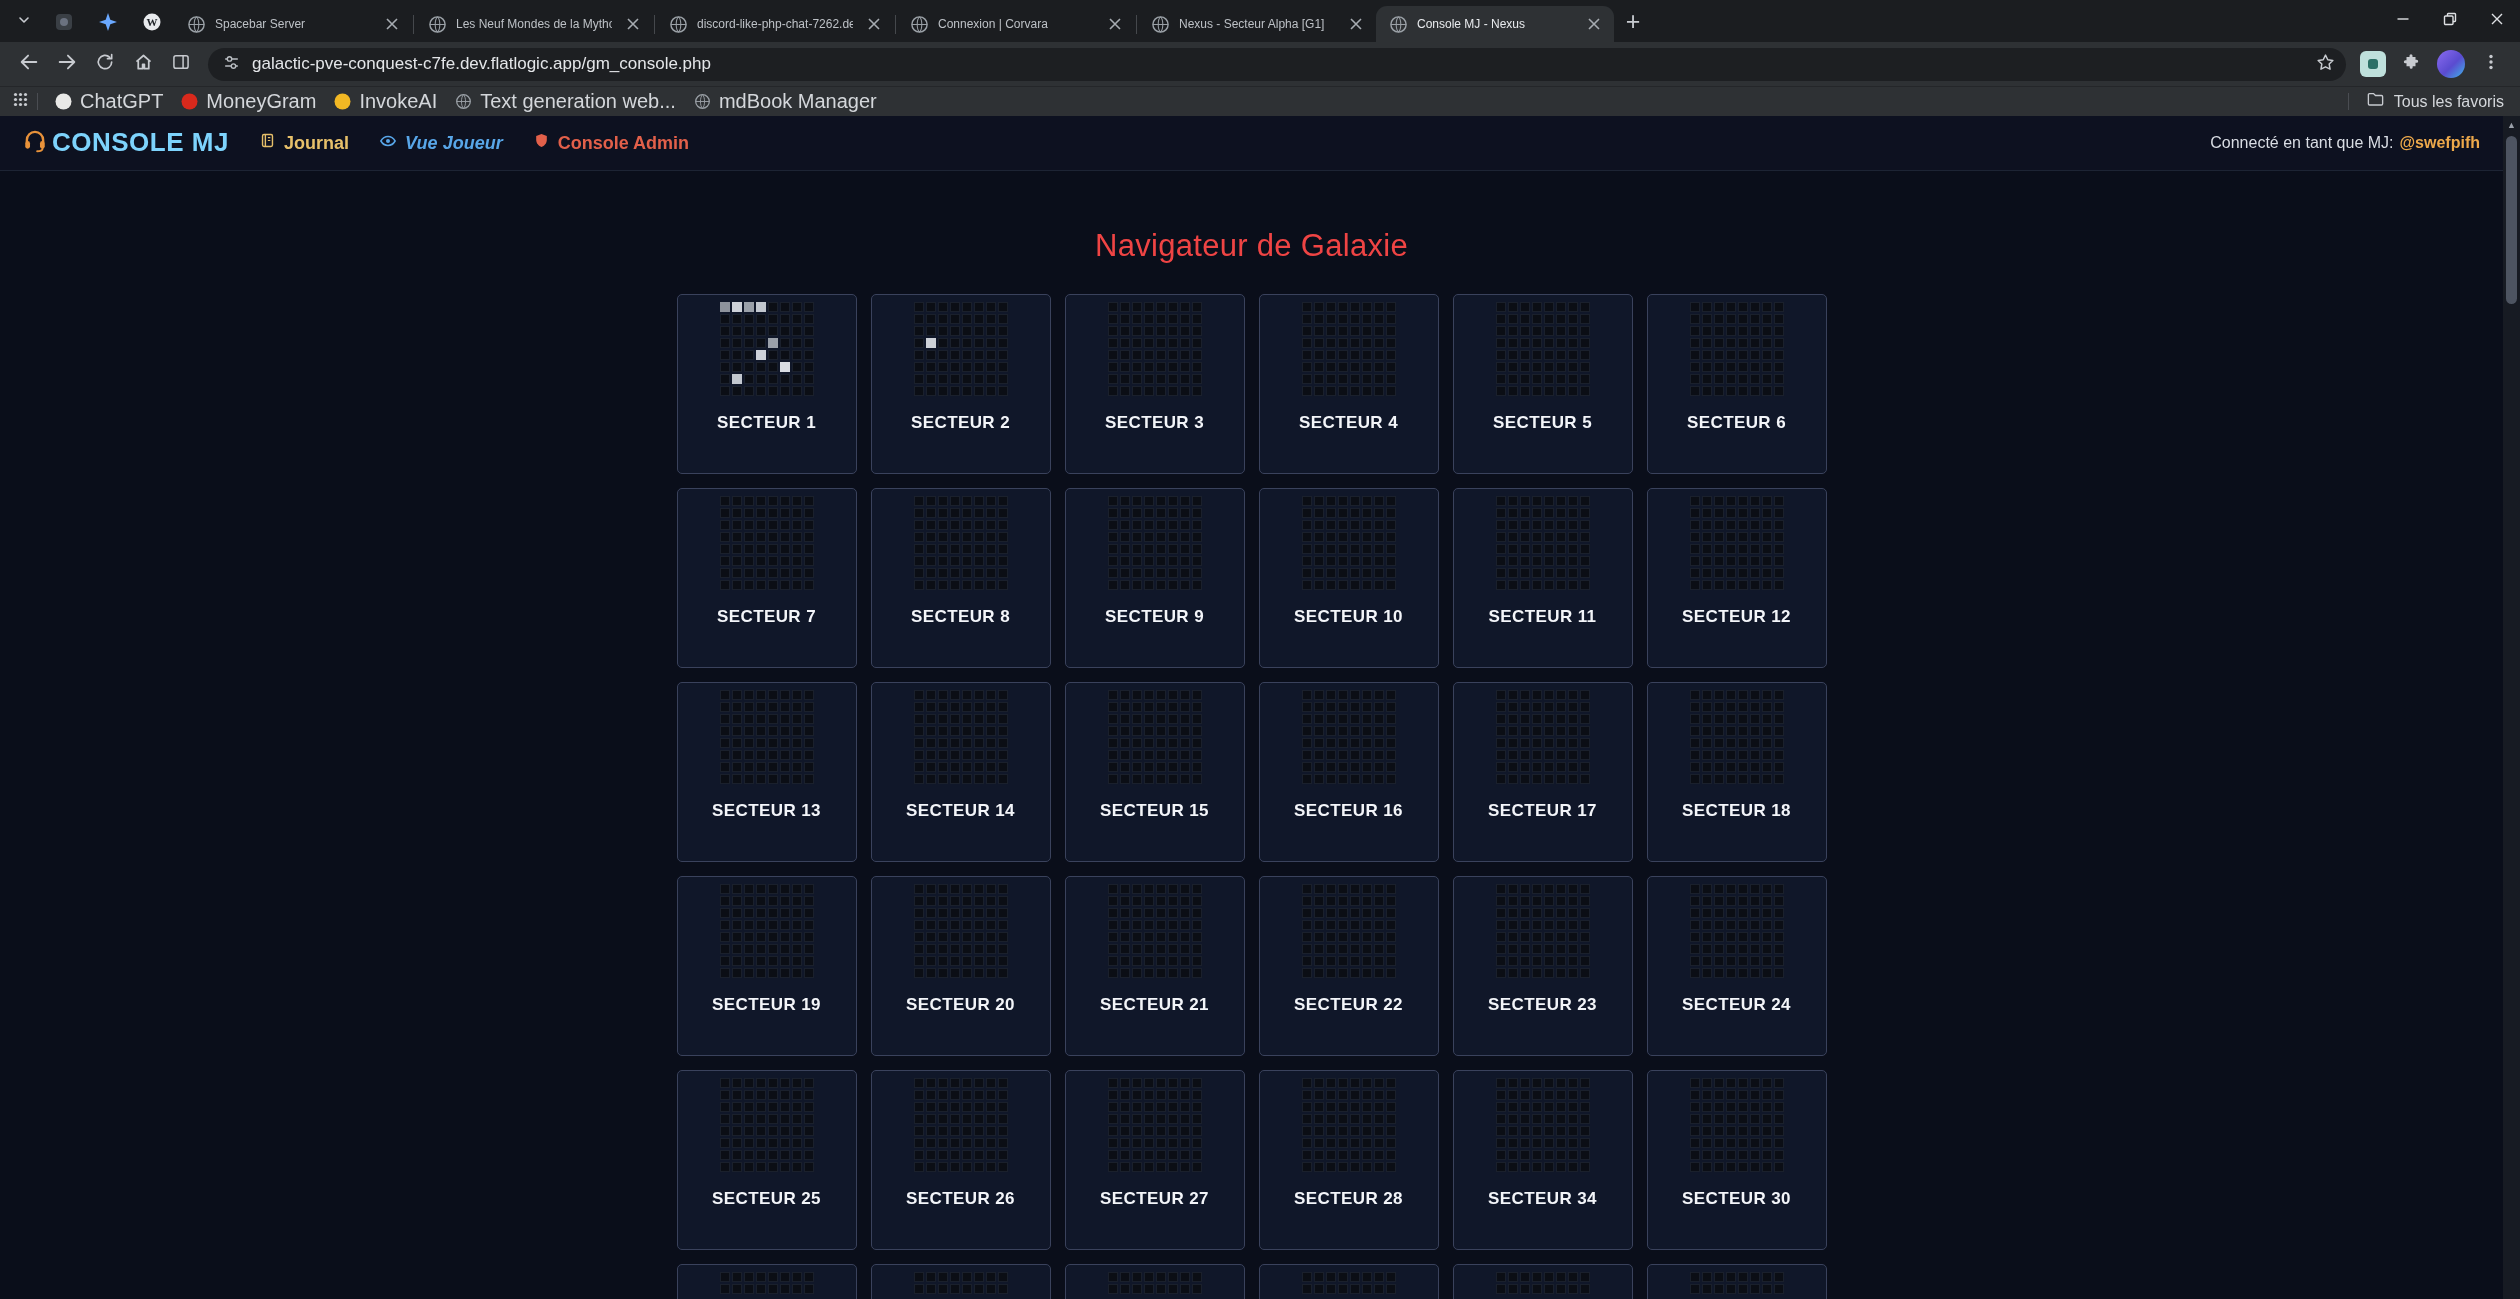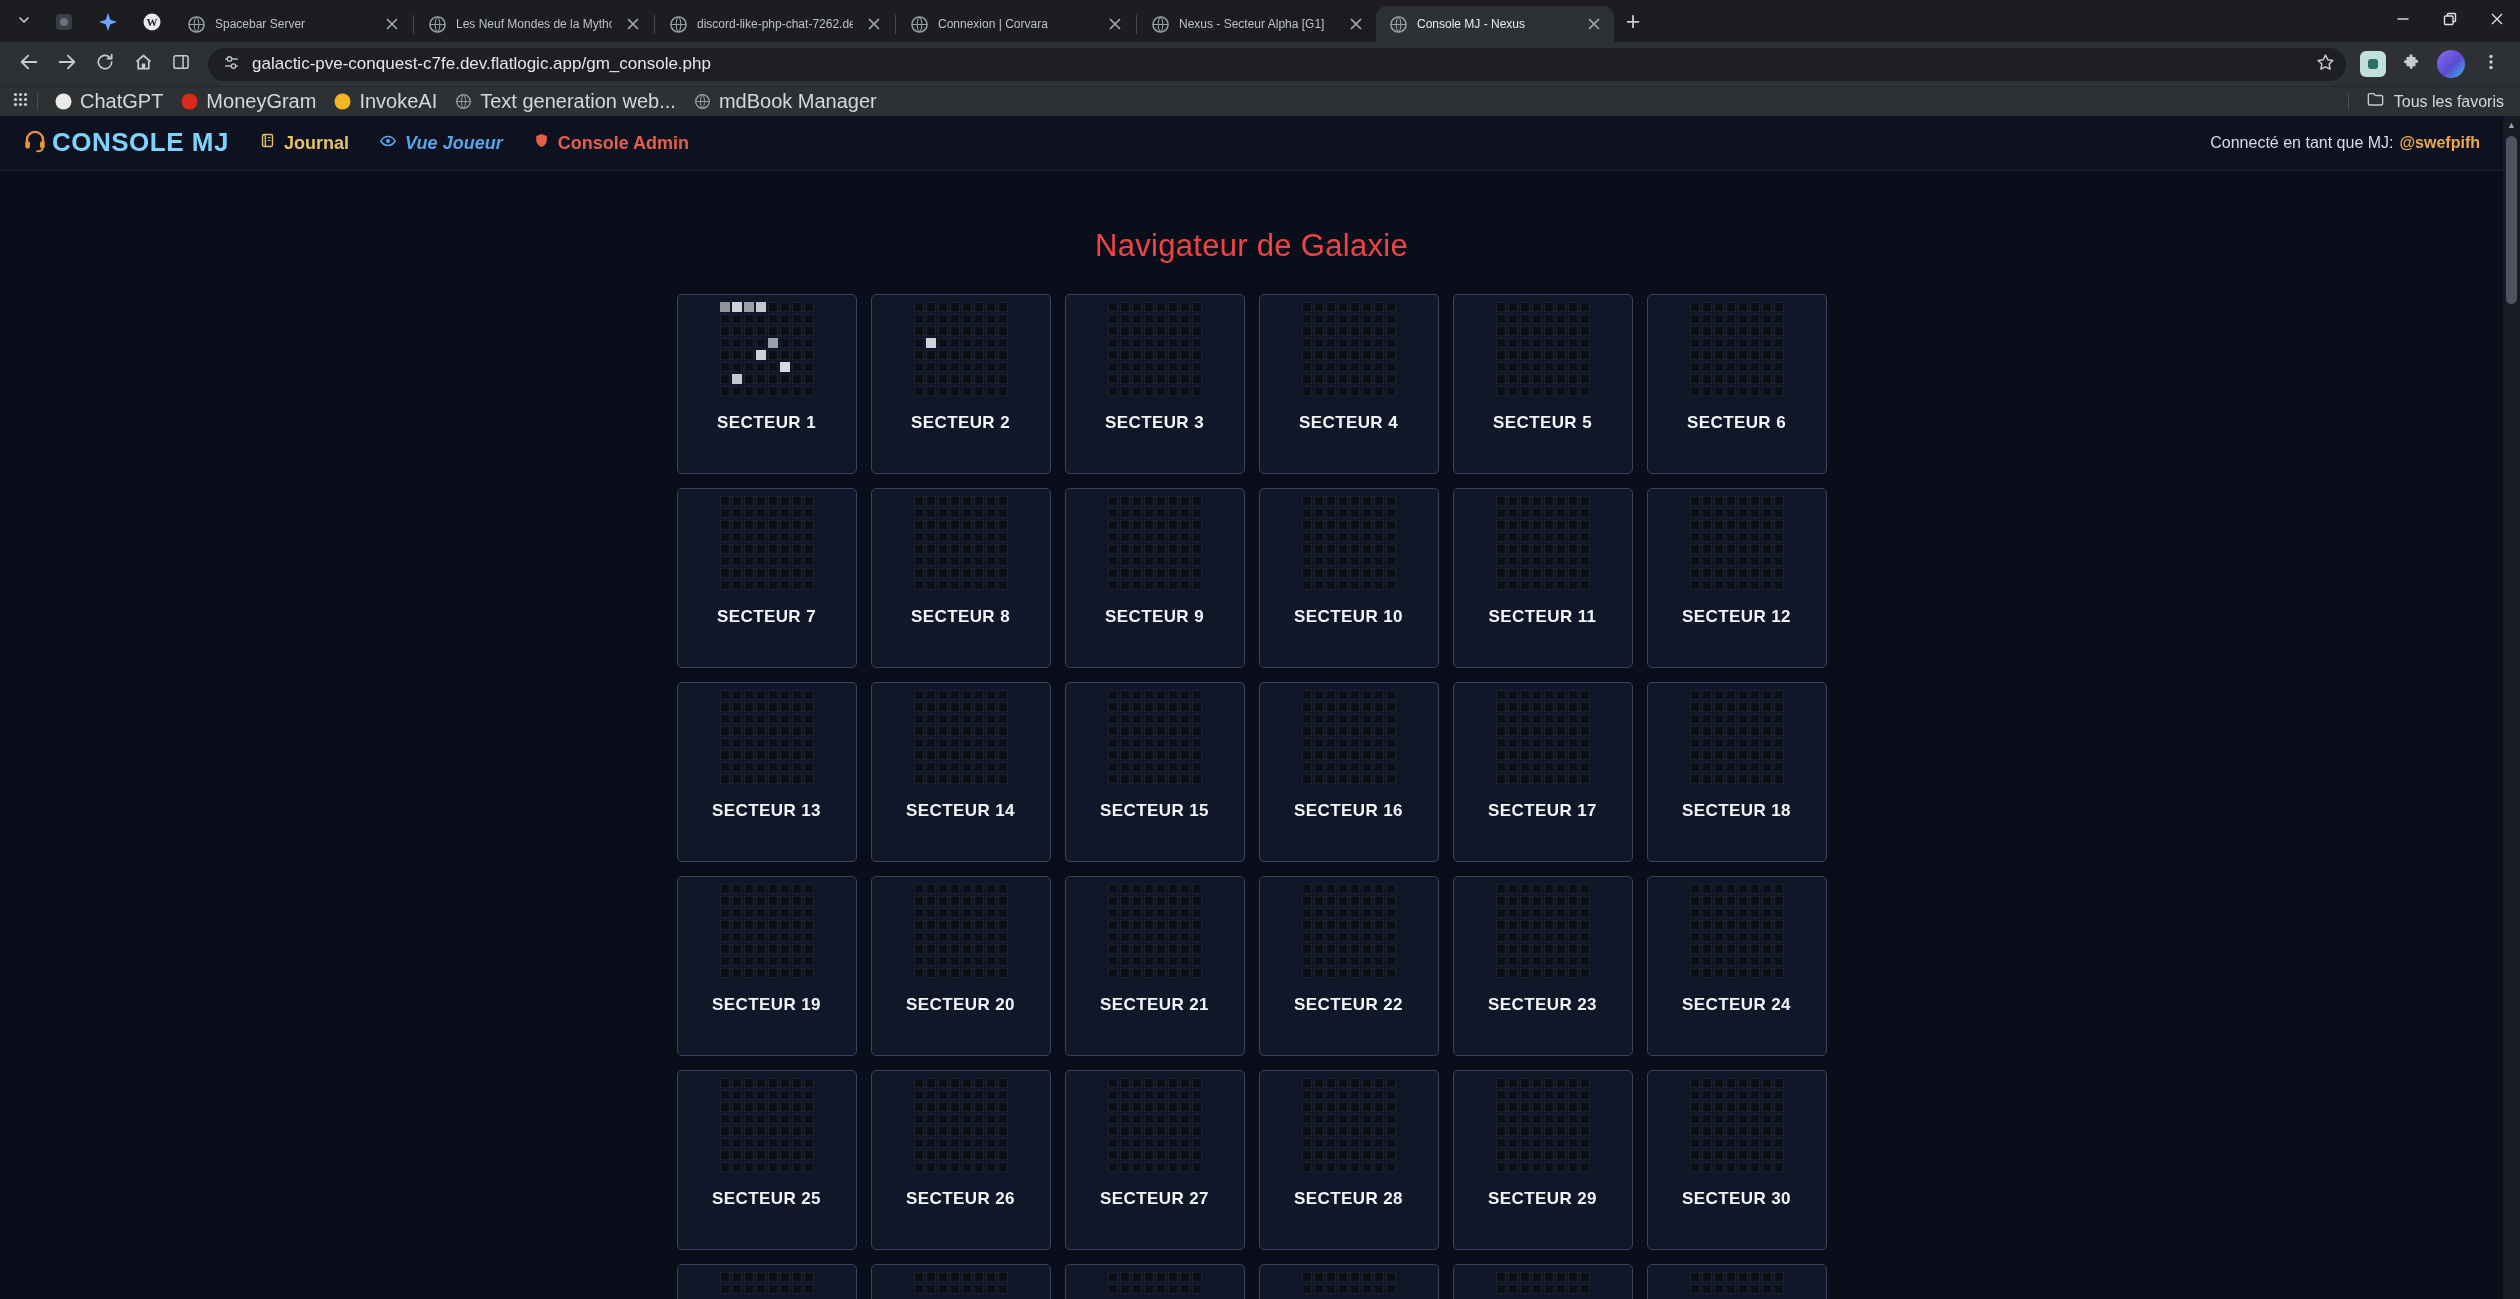--- a/index.html
+++ b/index.html
@@ -2359,21 +2359,21 @@
               <div class="mini-cell"></div>
               <div class="mini-cell"></div>
               <div class="mini-cell"></div>
               <div class="mini-cell"></div>
               <div class="mini-cell"></div>
               <div class="mini-cell"></div>
               <div class="mini-cell"></div>
               <div class="mini-cell"></div>
               <div class="mini-cell"></div>
             </div>
-            <div class="sector-label">SECTEUR 29</div>
+            <div class="sector-label">SECTEUR 34</div>
           </div>
           <div class="sector-card">
             <div class="mini-grid">
               <div class="mini-cell"></div>
               <div class="mini-cell"></div>
               <div class="mini-cell"></div>
               <div class="mini-cell"></div>
               <div class="mini-cell"></div>
               <div class="mini-cell"></div>
               <div class="mini-cell"></div>

